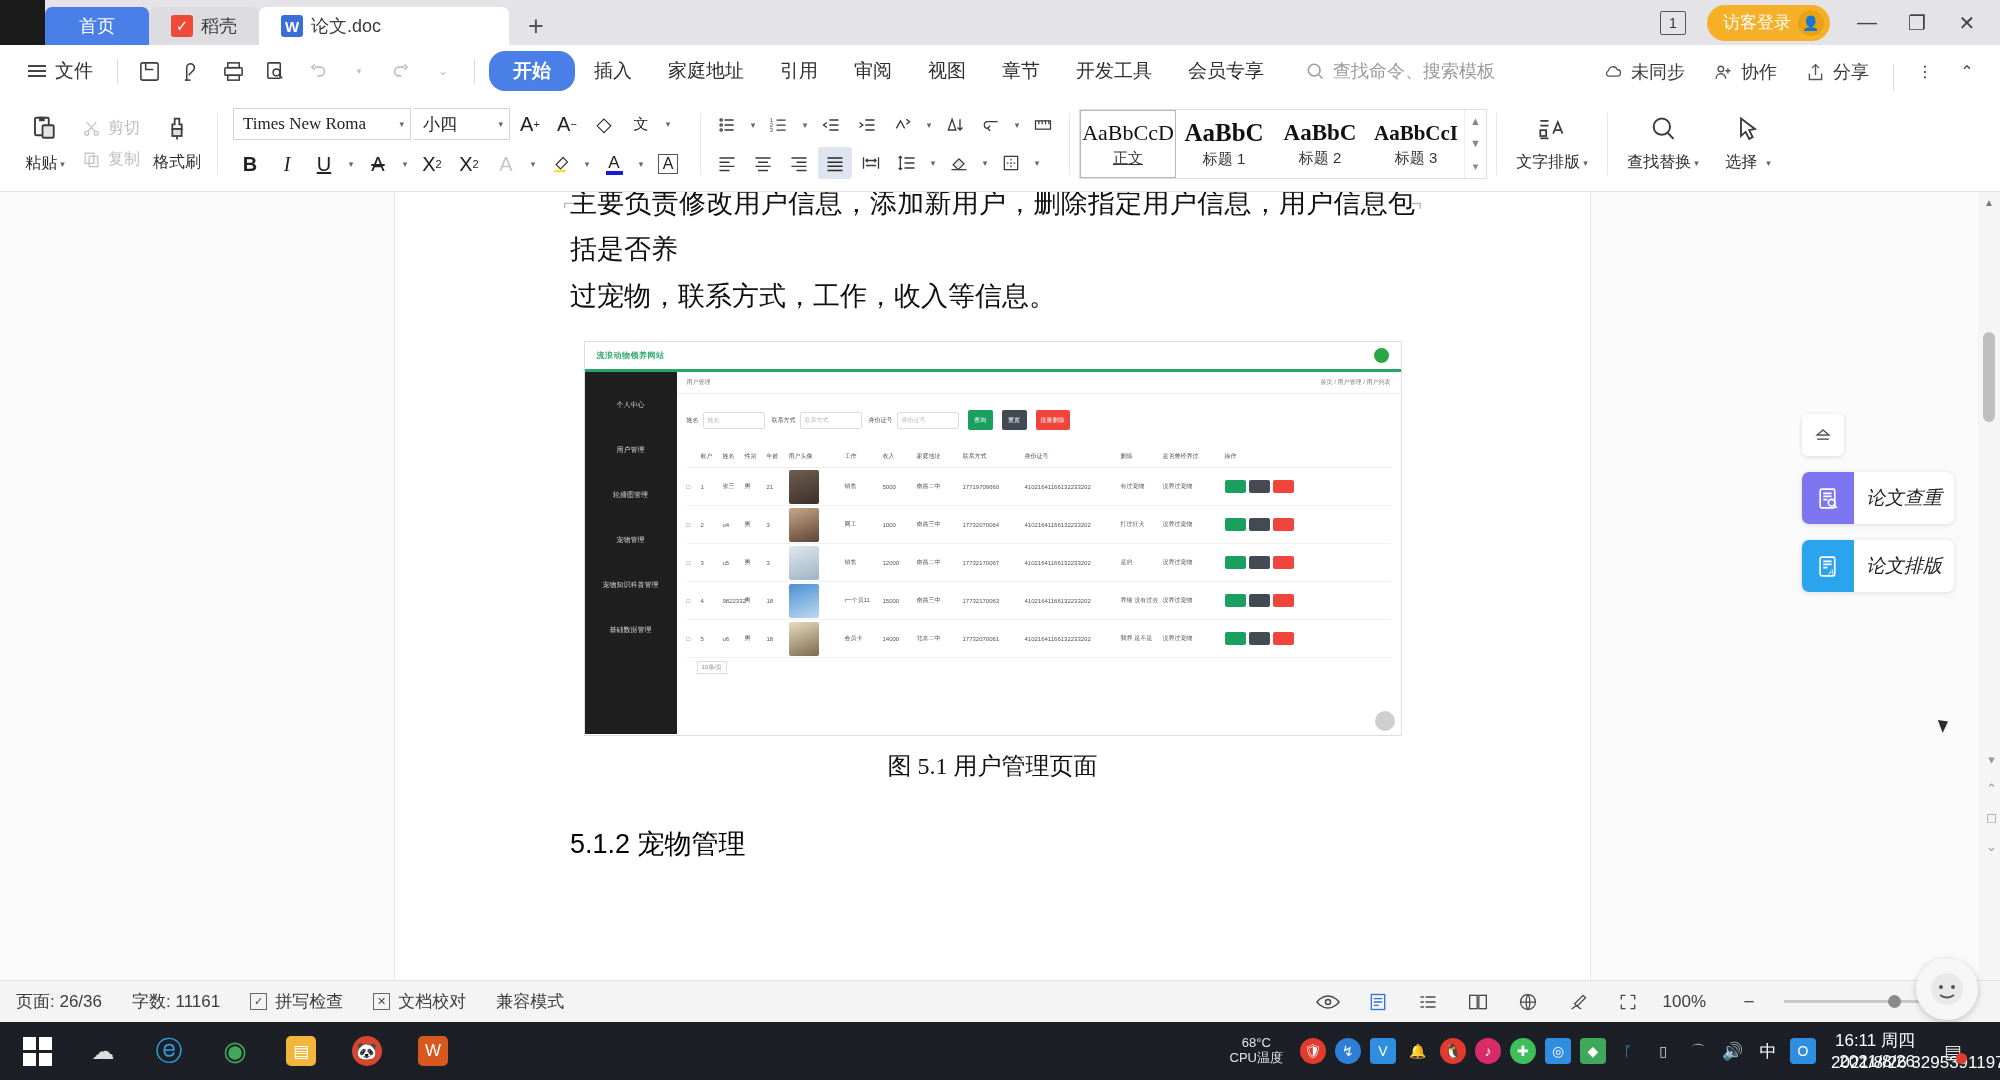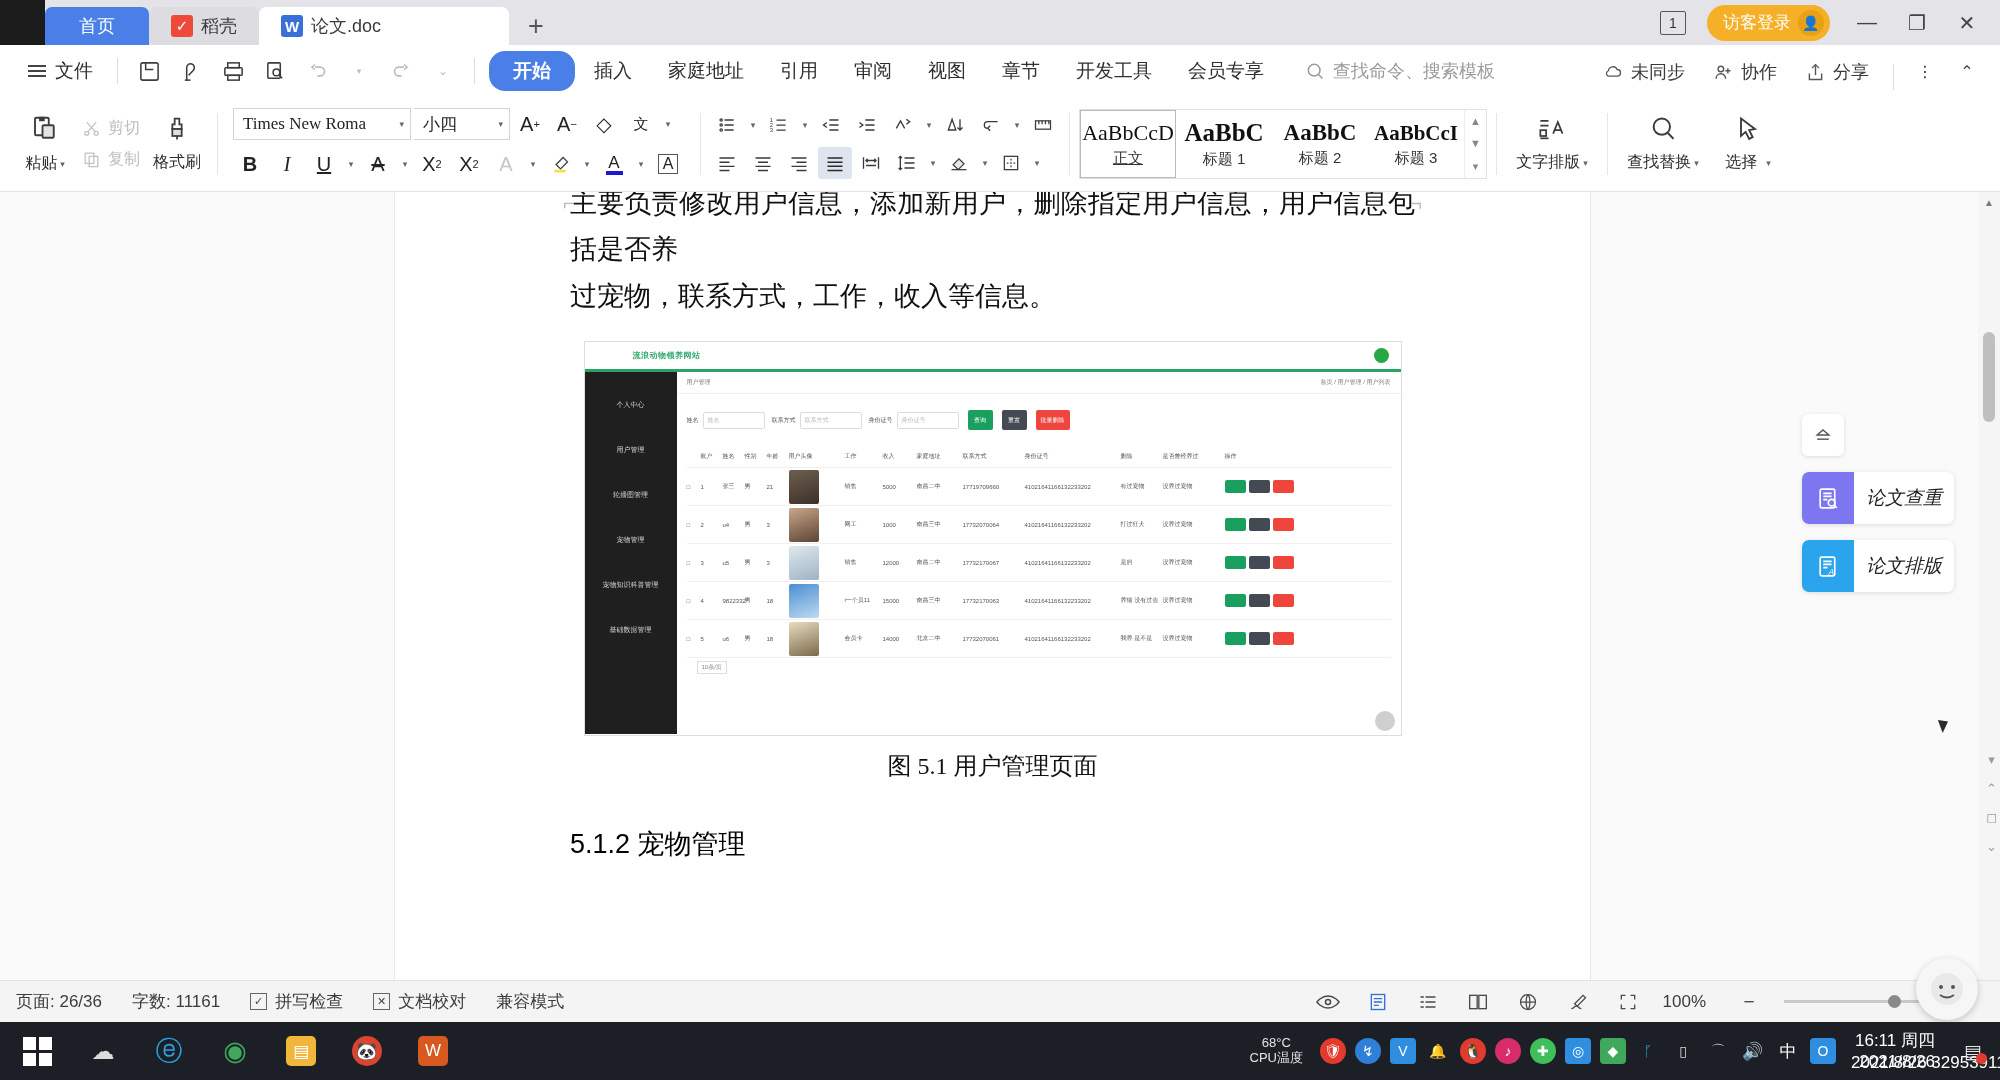--- a/index.html
+++ b/index.html
@@ -137,21 +137,21 @@
   .h3 { font-family:"Liberation Sans",sans-serif; font-weight:normal; font-size:27px;
         color:#000; margin:44px 0 34px 0; }
   .corner-mark { position:absolute; color:#b9b9b9; font-size:20px; }
 
   
   .shot { width:818px; height:395px; background:#fff; border:1px solid #dedede;
           position:relative; overflow:hidden; font-size:6px;
           font-family:"Liberation Sans",sans-serif; }
   .shot-head { height:30px; border-bottom:3px solid #27a567; display:flex;
                align-items:center; justify-content:space-between; padding:0 12px; }
-  .shot-logo { color:#2faa6d; font-size:8px; font-weight:bold; letter-spacing:.5px;margin-left:36px; }
+  .shot-logo { color:#2faa6d; font-size:8px; font-weight:bold; letter-spacing:.5px; }
   .shot-ava { width:15px; height:15px; border-radius:50%; background:#28a745; }
   .shot-body { display:flex; height:362px; }
   .shot-side { width:92px; background:#1f1f1f; color:#d8d8d8; padding-top:10px; }
   .shot-side div { height:45px; display:flex; align-items:center; justify-content:center;
                    font-size:7px; color:#d3d3d3; }
   .shot-main { flex:1; background:#fff; }
   .shot-bread { height:22px; border-bottom:1px solid #eee; display:flex; align-items:center;
                 justify-content:space-between; padding:0 10px; font-size:6px; color:#777; }
   .shot-filters { height:52px; display:flex; align-items:center; gap:7px; padding:0 10px; }
   .ff { display:flex; align-items:center; gap:4px; font-size:6px; color:#555; }
@@ -221,21 +221,21 @@
     display:flex; align-items:center; justify-content:center; font-size:28px; }
 
   
   .taskbar { position:absolute; left:0; top:1022px; width:2000px; height:58px; background:#1c1f25; }
   .tb-apps { display:flex; align-items:center; height:58px; padding-left:8px; gap:8px; }
   .tapp { width:58px; height:58px; display:flex; align-items:center; justify-content:center;
           font-size:26px; color:#fff; }
   .tapp .sq { width:30px; height:30px; border-radius:5px; display:flex; align-items:center;
               justify-content:center; font-size:17px; color:#fff; }
   .tray { position:absolute; right:0; top:0; height:58px; display:flex; align-items:center;
-          gap:9px; padding-right:12px; }
+          gap:9px; padding-right:32px; }
   .tray-ico { width:26px; height:26px; border-radius:50%; display:flex; align-items:center;
               justify-content:center; font-size:14px; color:#fff; }
   .cpu { color:#e4e4e4; font-size:13px; text-align:center; line-height:1.15; margin-right:8px; }
   .clock { color:#fff; font-size:17px; line-height:1.25; text-align:right; margin-left:10px; position:relative; }
   .clock .overlap { position:absolute; left:-4px; top:22px; color:#fff; font-size:17px; white-space:nowrap; }
   .notif { width:30px; height:30px; display:flex; align-items:center; justify-content:center;
            color:#e7e7e7; font-size:19px; margin-left:14px; position:relative; }
   .notif .dot { position:absolute; right:1px; bottom:2px; width:11px; height:11px;
                 border-radius:50%; background:#e23b2e; }
 </style>

